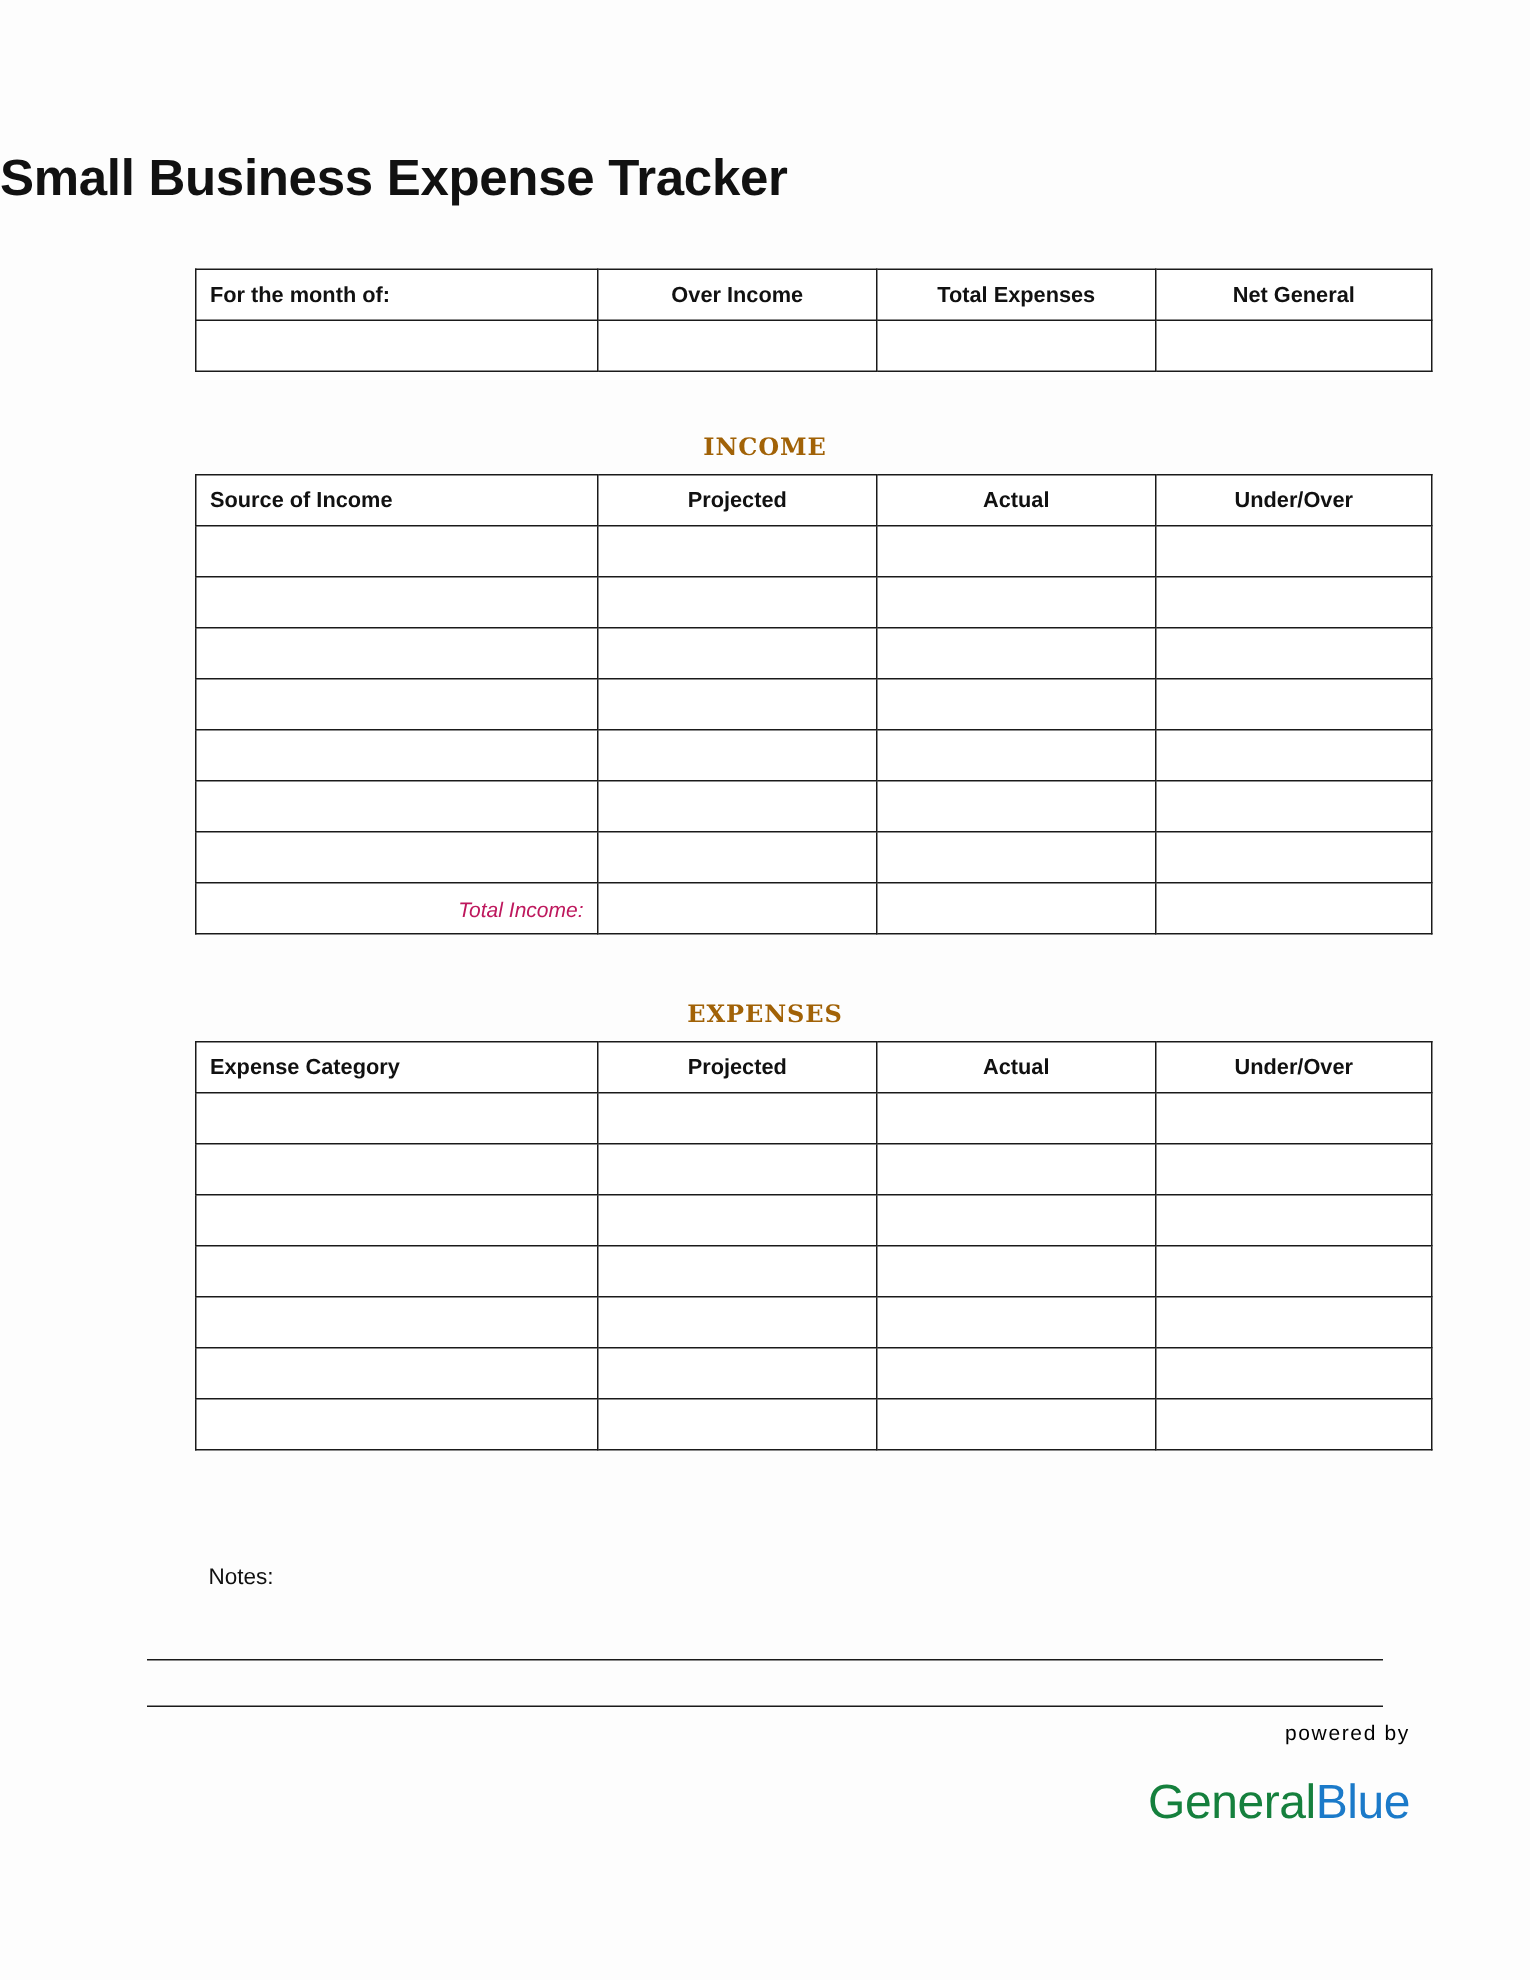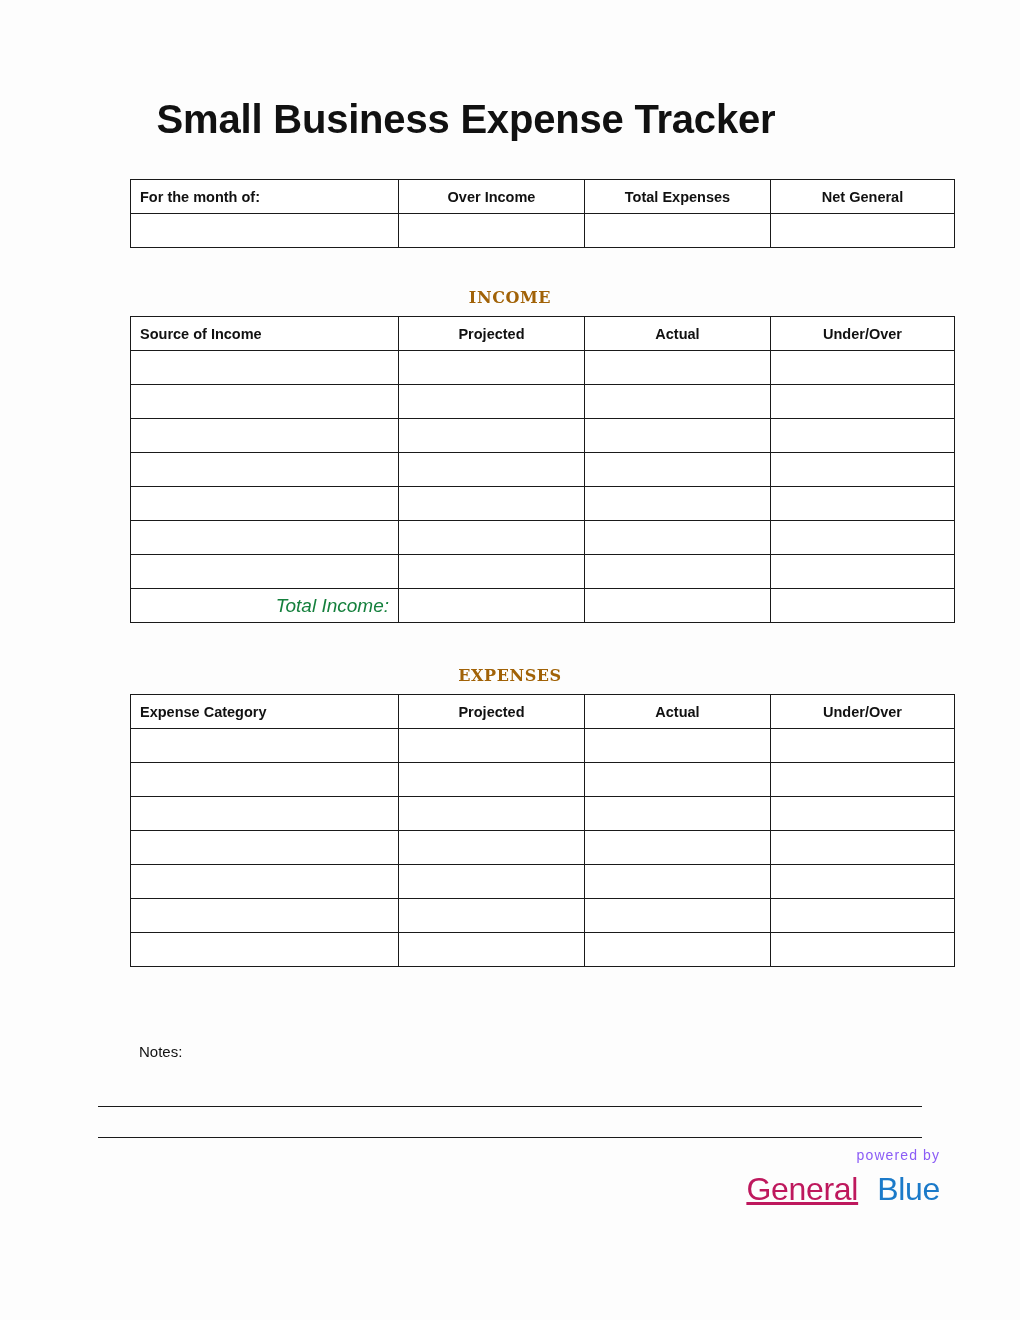--- a/index.html
+++ b/index.html
@@ -21,22 +21,22 @@
     height: 1320px;
     box-sizing: border-box;
   }
 
   
   .doc-title {
     position: absolute;
     left: 0;
     top: 98px;
     width: 932px;
-    text-align: center;
-    font-size: 40px;
+    text-align: left;
+    font-size: 34px;
     font-weight: bold;
     letter-spacing: -0.2px;
     color: #111111;
     line-height: 42px;
   }
 
   
   .sheet-table {
     position: absolute;
     left: 98px;
@@ -67,23 +67,23 @@
   .col-uo      { width: 184px; }
 
   th.label-left { text-align: left; padding-left: 9px; }
 
   td.blank-cell { height: 34px; }
 
   td.total-label {
     text-align: right;
     font-style: italic;
     font-weight: normal;
-    font-size: 19px;
+    font-size: 14px;
     padding-right: 9px;
-    color: #15803d;
+    color: #be185d;
   }
 
   
   #summary-table { top: 179px; }
 
   
   .section-heading {
     position: absolute;
     left: 98px;
     width: 824px;
@@ -124,33 +124,33 @@
   
   .logo-block {
     position: absolute;
     right: 80px;
     top: 1148px;
     text-align: right;
     line-height: 1;
   }
   .logo-powered {
     font-size: 14px;
-    color: #8b5cf6;
+    color: #000000;
     letter-spacing: 1.1px;
-    margin-bottom: 8px;
+    margin-bottom: 20px;
     display: block;
   }
   .logo-wordmark {
     font-size: 32px;
     line-height: 38px;
     letter-spacing: -0.3px;
     white-space: nowrap;
   }
-  .logo-general { color: #be185d; text-decoration: underline; }
-  .logo-blue    { color: #1b7ac9; margin-left: 19px; }
+  .logo-general { color: #15803d; }
+  .logo-blue    { color: #1b7ac9; }
 </style>
 </head>
 <body>
 
 <div class="page">
 
   <div class="doc-title">Small Business Expense Tracker</div>
 
   <table class="sheet-table" id="summary-table">
     <colgroup>

